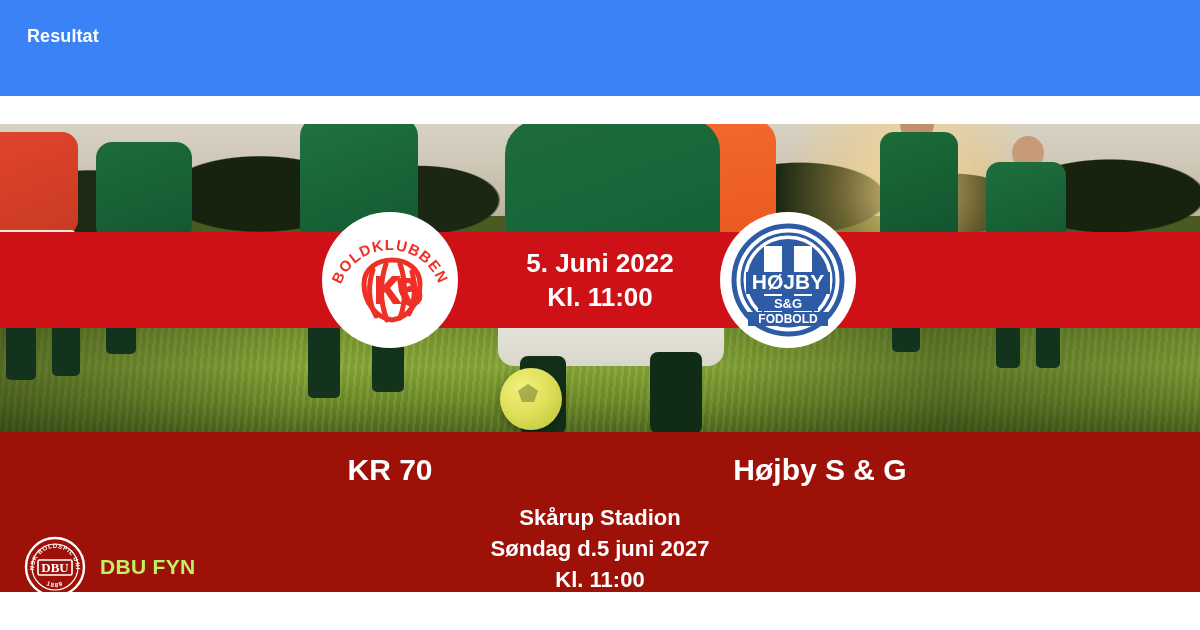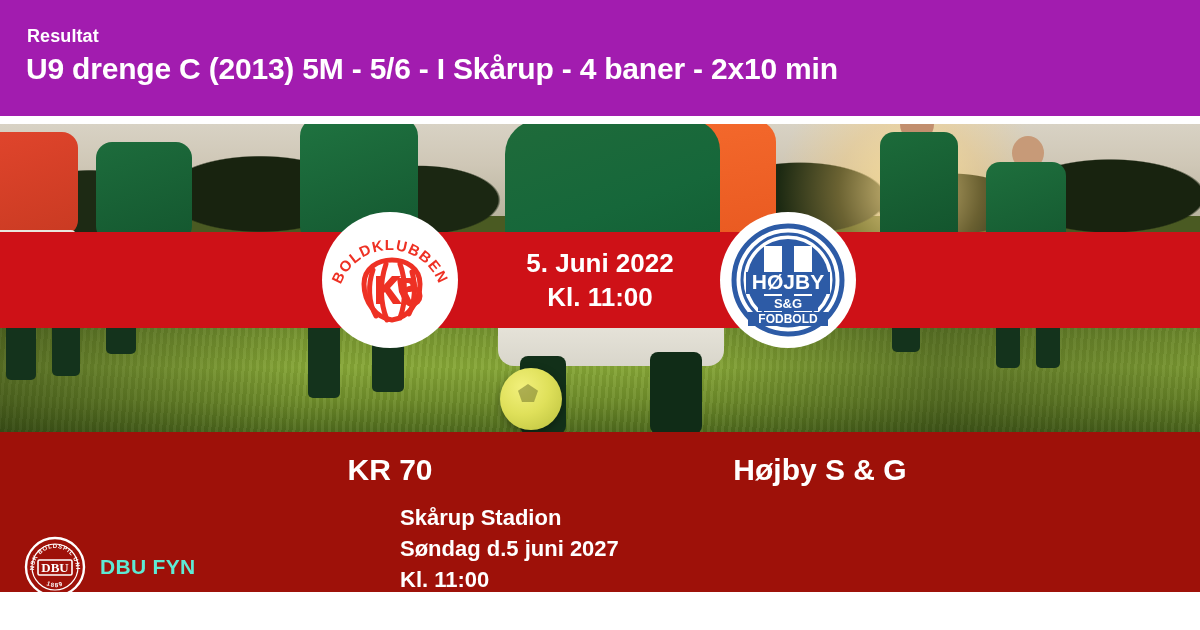--- a/index.html
+++ b/index.html
@@ -5,22 +5,22 @@
   * { margin:0; padding:0; box-sizing:border-box; }
   body {
     width:1200px; height:630px; overflow:hidden;
     font-family:"Liberation Sans", sans-serif;
     background:#ffffff;
   }
   .poster { position:relative; width:1200px; height:630px; }
 
   
   .header {
-    position:absolute; left:0; top:0; width:1200px; height:116px;
-    background:#a21caf;
+    position:absolute; left:0; top:0; width:1200px; height:96px;
+    background:#3b82f6;
   }
   .header-kicker {
     position:absolute; left:27px; top:26px;
     font-size:18px; font-weight:bold; color:#ffffff;
     letter-spacing:.1px;
   }
   .header-title {
     position:absolute; left:26px; top:52px;
     font-size:30px; font-weight:bold; color:#ffffff;
     letter-spacing:-.2px; white-space:nowrap;
@@ -182,40 +182,39 @@
   }
   .team-name {
     position:absolute; top:0; width:340px; text-align:center;
     color:#ffffff; font-size:30px; font-weight:bold; line-height:48px;
   }
   .team-home { left:220px; }
   .team-away { left:650px; }
 
   .venue-block {
     position:absolute; left:400px; top:70px; width:400px;
-    color:#ffffff;
+    text-align:center; color:#ffffff;
   }
   .venue-line { font-size:22px; font-weight:bold; line-height:1.42; }
 
   
   .dbu-lockup {
     position:absolute; left:24px; top:104px;
     display:flex; align-items:center; gap:14px;
   }
   .dbu-seal { width:62px; height:62px; }
-  .dbu-text { color:#5eead4; font-size:21px; font-weight:bold; letter-spacing:.3px; }
+  .dbu-text { color:#bef264; font-size:21px; font-weight:bold; letter-spacing:.3px; }
 </style>
 </head>
 <body>
 
 <div class="poster">
 
   <div class="header">
     <div class="header-kicker">Resultat</div>
-    <div class="header-title">U9 drenge C (2013) 5M - 5/6  - I Skårup - 4 baner - 2x10 min</div>
   </div>
 
   <div class="photo">
     <div class="sky"></div>
     <div class="trees"></div>
     <div class="sunglow"></div>
     <div class="fence"></div>
     <div class="house"></div>
     <div class="grass"></div>
 

